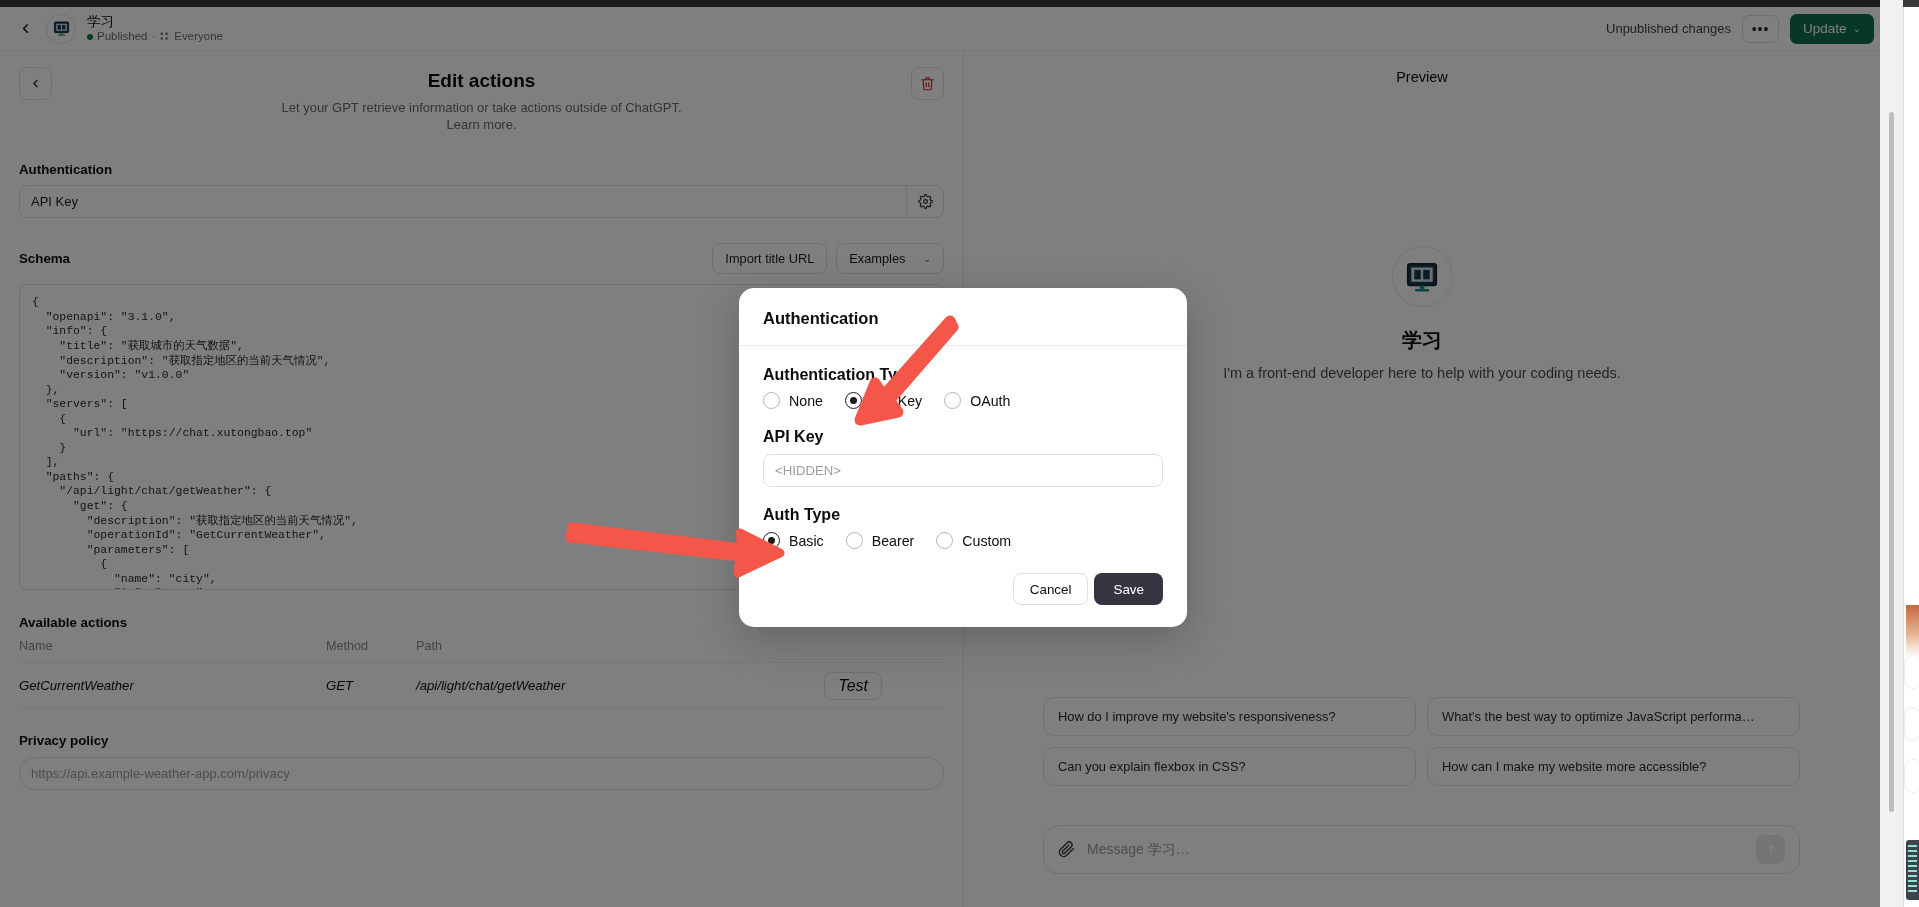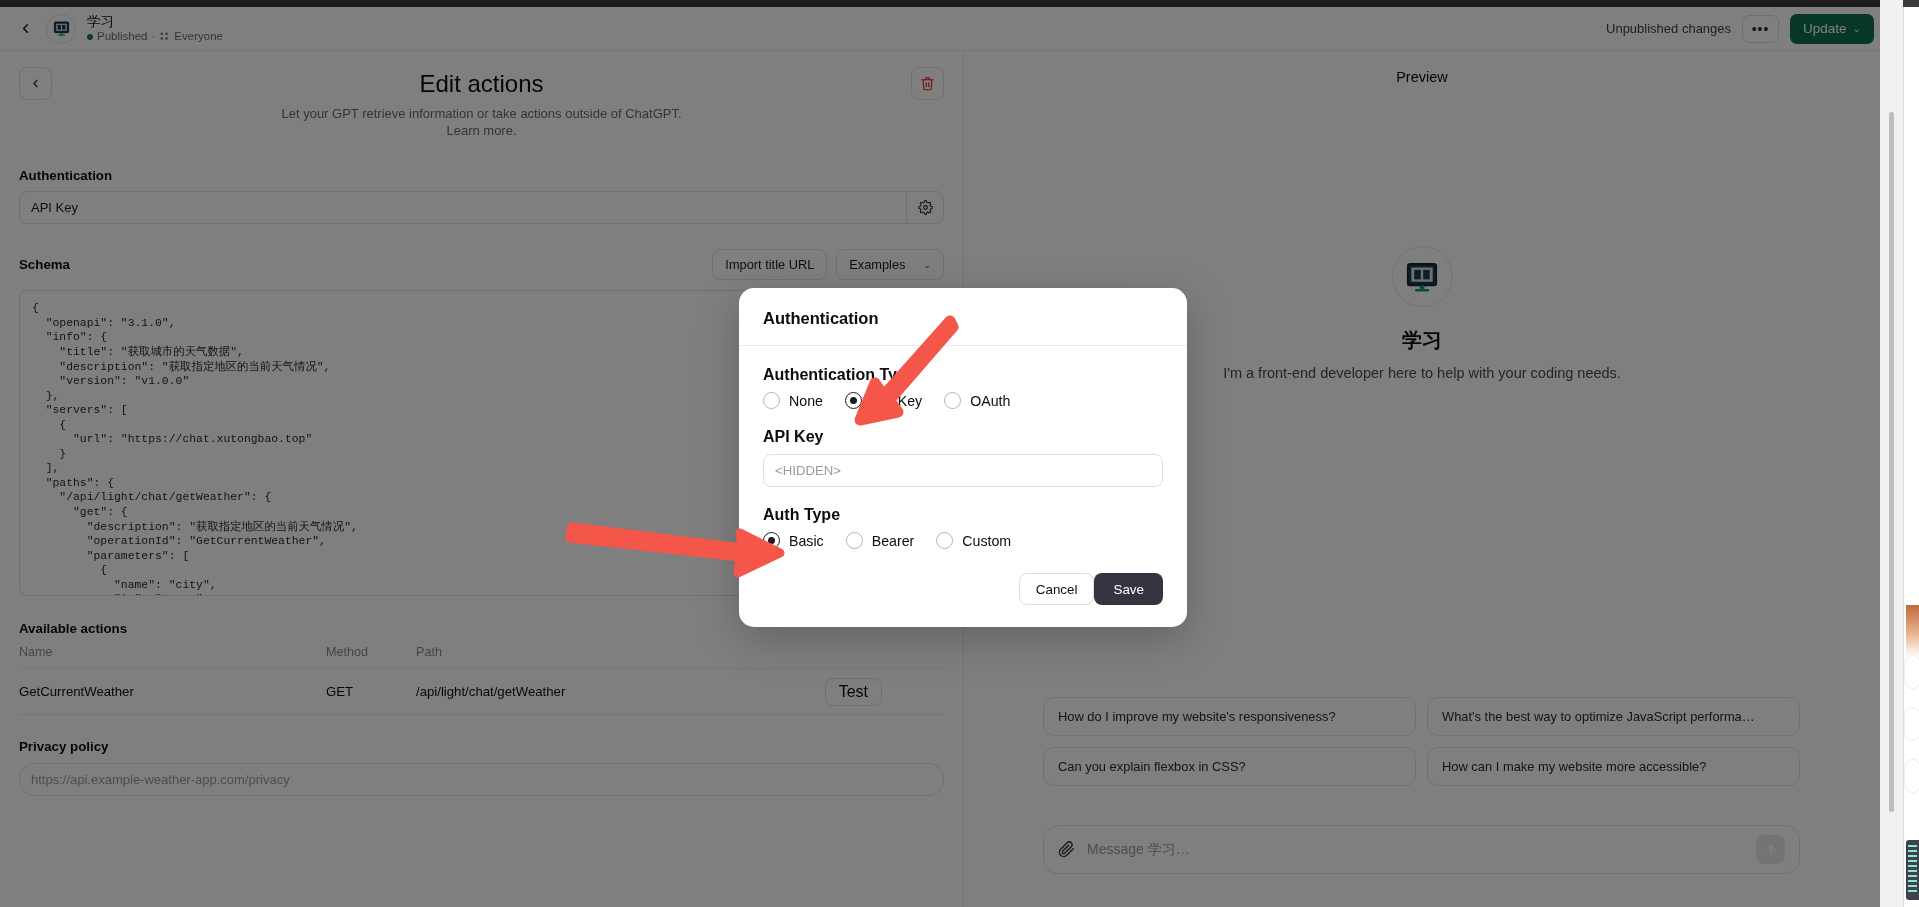--- a/index.html
+++ b/index.html
@@ -85,21 +85,21 @@
     width: 33px; height: 33px; border: 1px solid #e0e0e0; border-radius: 8px;
     display: flex; align-items: center; justify-content: center;
     font-size: 15px; color: #303030; cursor: pointer; background:#fff;
   }
   .lp-trash {
     position: absolute; right: 0; top: 0;
     width: 33px; height: 33px; border: 1px solid #e0e0e0; border-radius: 8px;
     display: flex; align-items: center; justify-content: center;
     cursor: pointer; background:#fff;
   }
-  .lp-title { font-size: 24px; font-weight: 400; color: #0d0d0d; padding-top: 3px; }
+  .lp-title { font-size: 19px; font-weight: 700; color: #0d0d0d; padding-top: 3px; }
   .lp-sub { font-size: 13px; color: #6a6a6a; margin-top: 7px; line-height: 1.32; }
   .lp-sub .lm { color:#6a6a6a; text-decoration: none; }
 
   .field-label { font-size: 13.3px; color: #0d0d0d; font-weight: 600; }
   .sec-auth { margin-top: 29px; }
   .auth-row {
     margin-top: 8px; height: 33px; border: 1px solid #dfdfdf; border-radius: 8px;
     display: flex; align-items: stretch; background: #fff; overflow:hidden;
   }
   .auth-val { flex: 1; display: flex; align-items: center; padding-left: 11px; font-size: 13px; color:#1a1a1a;}
@@ -132,21 +132,21 @@
     height: 29px; border: 1px solid #dfdfdf; border-radius: 8px; background: #fff;
     display: flex; align-items: center; padding: 0 13px; font-size: 12.8px; color:#1f1f1f; cursor:pointer;
   }
   .resize-grip { position:absolute; right:2px; bottom:2px; width:9px;height:9px; }
 
   .sec-actions { margin-top: 25px; }
   .act-table { width: 100%; margin-top: 9px; }
   .act-hr { display: flex; font-size: 12.6px; color: #8a8a8a; padding-bottom: 9px; }
   .act-row {
     display: flex; align-items: center; font-size: 13.2px; color: #0d0d0d;
-    border-top: 1px solid #ededed; border-bottom: 1px solid #ededed; height: 47px;
+    border-top: 1px solid #ededed; border-bottom: 1px solid #ededed; height: 47px; font-style: italic;
   }
   .c-name { width: 307px; }
   .c-meth { width: 90px; }
   .c-path { flex: 1; }
   .test-btn {
     height: 28px; border: 1px solid #dfdfdf; border-radius: 8px; background: #fff;
     display: flex; align-items: center; padding: 0 13px; font-size: 16px; cursor:pointer;
     margin-right: 62px;
   }
 
@@ -215,21 +215,21 @@
   .radio.on { border-color: #1b1b1b; }
   .radio.on::after { content:""; width: 7.5px; height: 7.5px; border-radius: 50%; background: #1b1b1b; }
   .radio-lbl { margin-left: 9px; font-size: 14.2px; color: #0d0d0d; }
   .rg-gap { width: 22px; }
   .m-input {
     margin-top: 8px; height: 33px; border: 1px solid #dedede; border-radius: 8px;
     display: flex; align-items: center; padding: 0 11px; font-size: 13.2px; color: #9b9b9b;
     background:#fff;
   }
   .m-sec { margin-top: 19px; }
-  .modal-foot { display: flex; justify-content: flex-end; gap: 0; padding: 4px 24px 22px 24px; }
+  .modal-foot { display: flex; justify-content: flex-end; gap: 6px; padding: 4px 24px 22px 24px; }
   .btn-cancel {
     height: 32px; padding: 0 16px; border: 1px solid #dedede; border-radius: 8px;
     background: #fff; font-size: 13.4px; color: #0d0d0d; cursor: pointer;
     display:flex; align-items:center;
   }
   .btn-save {
     height: 32px; padding: 0 19px; border-radius: 8px;
     background: #343541; color: #fff; font-size: 13.4px; cursor: pointer;
     display:flex; align-items:center; font-weight:500;
   }

